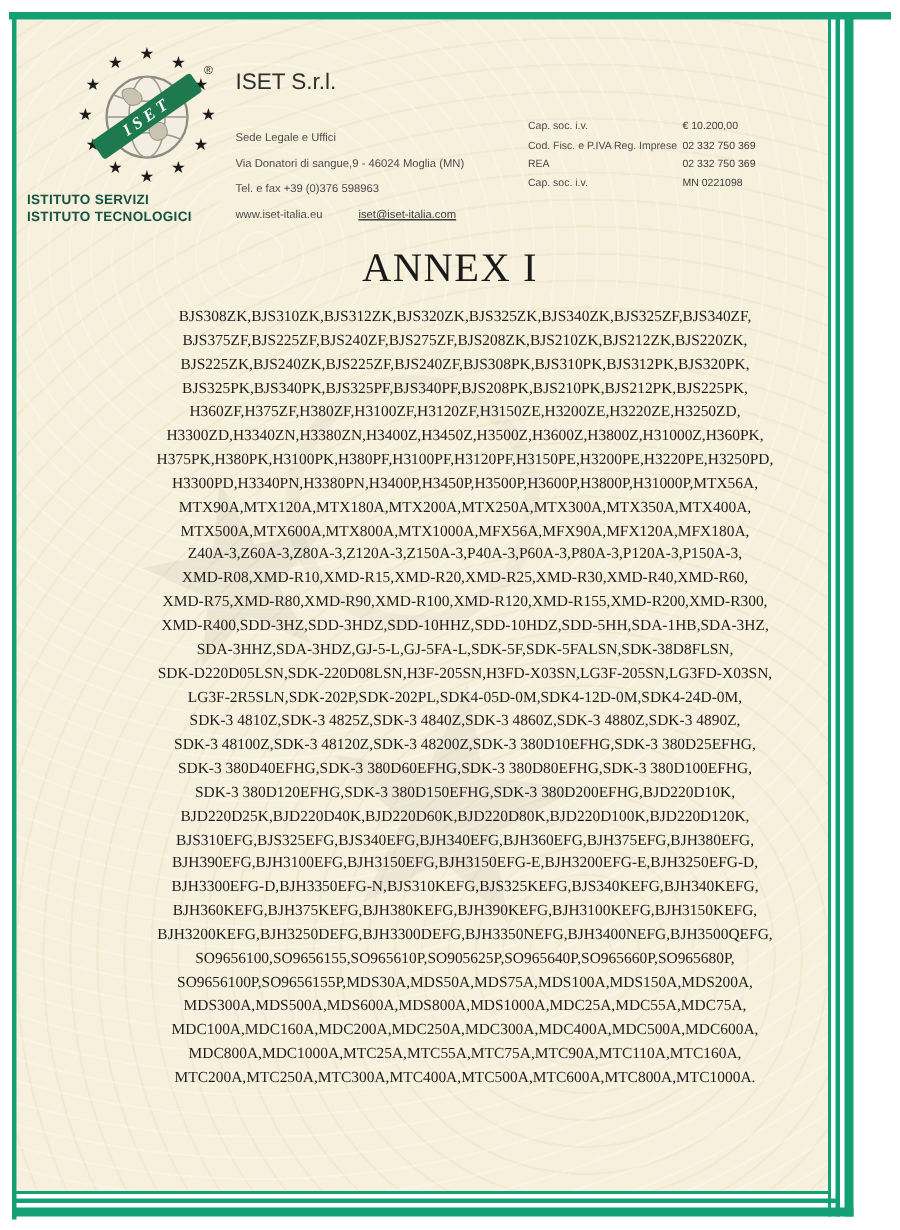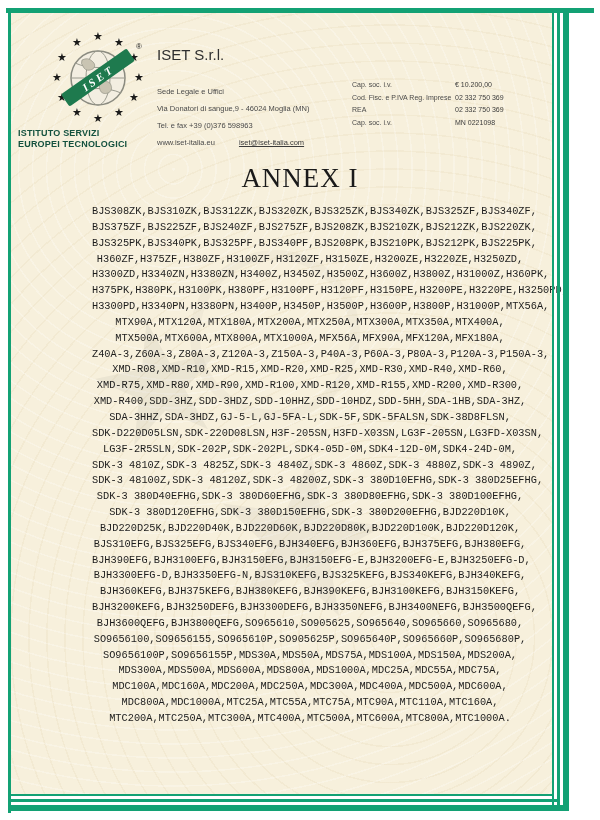--- a/index.html
+++ b/index.html
@@ -67,21 +67,21 @@
   .registry .lab{width:103px;font-size:7px;color:#4a4a4a;flex:0 0 103px;}
   .registry .val{font-size:7px;color:#3c3c3c;}
 
   
   .annex-title{
     position:absolute;left:0;top:163px;width:600px;text-align:center;
     font-family:"Liberation Serif", serif;font-size:27px;letter-spacing:1px;color:#1a1a1a;
   }
   .annex-body{position:absolute;left:92px;top:204px;width:436px;text-align:center;}
   .annex-body .ln{
-    white-space:nowrap;font-family:Liberation Mono, monospace;
+    white-space:nowrap;font-family:Liberation Serif, serif;
     font-size:10.3px;line-height:15.85px;color:#1c1c1c;
   }
 </style>
 </head>
 <body>
 
 <div>
   <div class="paper"></div>
 
   <div class="band-top"></div>
@@ -119,21 +119,21 @@
         <path d="M7,15 C20,21 40,21 53,15" fill="none" stroke="#9a9a8e" stroke-width="1"></path>
         <path d="M7,45 C20,39 40,39 53,45" fill="none" stroke="#9a9a8e" stroke-width="1"></path>
         <path d="M14,12 q6,-3 10,1 q5,4 1,8 q-6,3 -9,-1 q-4,-5 -2,-8 Z" fill="#c9c4b2" stroke="#8b8b80" stroke-width="0.6"></path>
         <path d="M34,34 q7,-2 9,3 q2,6 -3,8 q-6,2 -8,-3 q-2,-6 2,-8 Z" fill="#c9c4b2" stroke="#8b8b80" stroke-width="0.6"></path>
       </svg>
       <div class="ribbon">ISET</div>
       <span class="regmark">®</span>
     </div>
     <div class="org-name">
       <div>ISTITUTO SERVIZI</div>
-      <div>EUROPEI TECNOLOGICI</div>
+      <div>ISTITUTO TECNOLOGICI</div>
     </div>
 
     <div class="company">
       <div class="name">ISET S.r.l.</div>
       <div class="small">Sede Legale e Uffici</div>
       <div class="small">Via Donatori di sangue,9 - 46024 Moglia (MN)</div>
       <div class="small">Tel. e fax +39 (0)376 598963</div>
       <div class="links">
         <span class="site">www.iset-italia.eu</span><span class="mail">iset@iset-italia.com</span>
       </div>
@@ -155,20 +155,21 @@
       <div class="row">
         <span class="lab">Cap. soc. i.v.</span>
         <span class="val">MN 0221098</span>
       </div>
     </div>
 
     <div class="annex-title">ANNEX I</div>
     <div class="annex-body">
         <div class="ln">BJS308ZK,BJS310ZK,BJS312ZK,BJS320ZK,BJS325ZK,BJS340ZK,BJS325ZF,BJS340ZF,</div>
         <div class="ln">BJS375ZF,BJS225ZF,BJS240ZF,BJS275ZF,BJS208ZK,BJS210ZK,BJS212ZK,BJS220ZK,</div>
+        <div class="ln">BJS225ZK,BJS240ZK,BJS225ZF,BJS240ZF,BJS308PK,BJS310PK,BJS312PK,BJS320PK,</div>
         <div class="ln">BJS325PK,BJS340PK,BJS325PF,BJS340PF,BJS208PK,BJS210PK,BJS212PK,BJS225PK,</div>
         <div class="ln">H360ZF,H375ZF,H380ZF,H3100ZF,H3120ZF,H3150ZE,H3200ZE,H3220ZE,H3250ZD,</div>
         <div class="ln">H3300ZD,H3340ZN,H3380ZN,H3400Z,H3450Z,H3500Z,H3600Z,H3800Z,H31000Z,H360PK,</div>
         <div class="ln">H375PK,H380PK,H3100PK,H380PF,H3100PF,H3120PF,H3150PE,H3200PE,H3220PE,H3250PD,</div>
         <div class="ln">H3300PD,H3340PN,H3380PN,H3400P,H3450P,H3500P,H3600P,H3800P,H31000P,MTX56A,</div>
         <div class="ln">MTX90A,MTX120A,MTX180A,MTX200A,MTX250A,MTX300A,MTX350A,MTX400A,</div>
         <div class="ln">MTX500A,MTX600A,MTX800A,MTX1000A,MFX56A,MFX90A,MFX120A,MFX180A,</div>
         <div class="ln">Z40A-3,Z60A-3,Z80A-3,Z120A-3,Z150A-3,P40A-3,P60A-3,P80A-3,P120A-3,P150A-3,</div>
         <div class="ln">XMD-R08,XMD-R10,XMD-R15,XMD-R20,XMD-R25,XMD-R30,XMD-R40,XMD-R60,</div>
         <div class="ln">XMD-R75,XMD-R80,XMD-R90,XMD-R100,XMD-R120,XMD-R155,XMD-R200,XMD-R300,</div>
@@ -179,21 +180,20 @@
         <div class="ln">SDK-3 4810Z,SDK-3 4825Z,SDK-3 4840Z,SDK-3 4860Z,SDK-3 4880Z,SDK-3 4890Z,</div>
         <div class="ln">SDK-3 48100Z,SDK-3 48120Z,SDK-3 48200Z,SDK-3 380D10EFHG,SDK-3 380D25EFHG,</div>
         <div class="ln">SDK-3 380D40EFHG,SDK-3 380D60EFHG,SDK-3 380D80EFHG,SDK-3 380D100EFHG,</div>
         <div class="ln">SDK-3 380D120EFHG,SDK-3 380D150EFHG,SDK-3 380D200EFHG,BJD220D10K,</div>
         <div class="ln">BJD220D25K,BJD220D40K,BJD220D60K,BJD220D80K,BJD220D100K,BJD220D120K,</div>
         <div class="ln">BJS310EFG,BJS325EFG,BJS340EFG,BJH340EFG,BJH360EFG,BJH375EFG,BJH380EFG,</div>
         <div class="ln">BJH390EFG,BJH3100EFG,BJH3150EFG,BJH3150EFG-E,BJH3200EFG-E,BJH3250EFG-D,</div>
         <div class="ln">BJH3300EFG-D,BJH3350EFG-N,BJS310KEFG,BJS325KEFG,BJS340KEFG,BJH340KEFG,</div>
         <div class="ln">BJH360KEFG,BJH375KEFG,BJH380KEFG,BJH390KEFG,BJH3100KEFG,BJH3150KEFG,</div>
         <div class="ln">BJH3200KEFG,BJH3250DEFG,BJH3300DEFG,BJH3350NEFG,BJH3400NEFG,BJH3500QEFG,</div>
-        <div class="ln">BJH3600QEFG,BJH3800QEFG,SO965610,SO905625,SO965640,SO965660,SO965680,</div>
         <div class="ln">SO9656100,SO9656155,SO965610P,SO905625P,SO965640P,SO965660P,SO965680P,</div>
         <div class="ln">SO9656100P,SO9656155P,MDS30A,MDS50A,MDS75A,MDS100A,MDS150A,MDS200A,</div>
         <div class="ln">MDS300A,MDS500A,MDS600A,MDS800A,MDS1000A,MDC25A,MDC55A,MDC75A,</div>
         <div class="ln">MDC100A,MDC160A,MDC200A,MDC250A,MDC300A,MDC400A,MDC500A,MDC600A,</div>
         <div class="ln">MDC800A,MDC1000A,MTC25A,MTC55A,MTC75A,MTC90A,MTC110A,MTC160A,</div>
         <div class="ln">MTC200A,MTC250A,MTC300A,MTC400A,MTC500A,MTC600A,MTC800A,MTC1000A.</div>
       </div>
   </div>
 </div>
 

